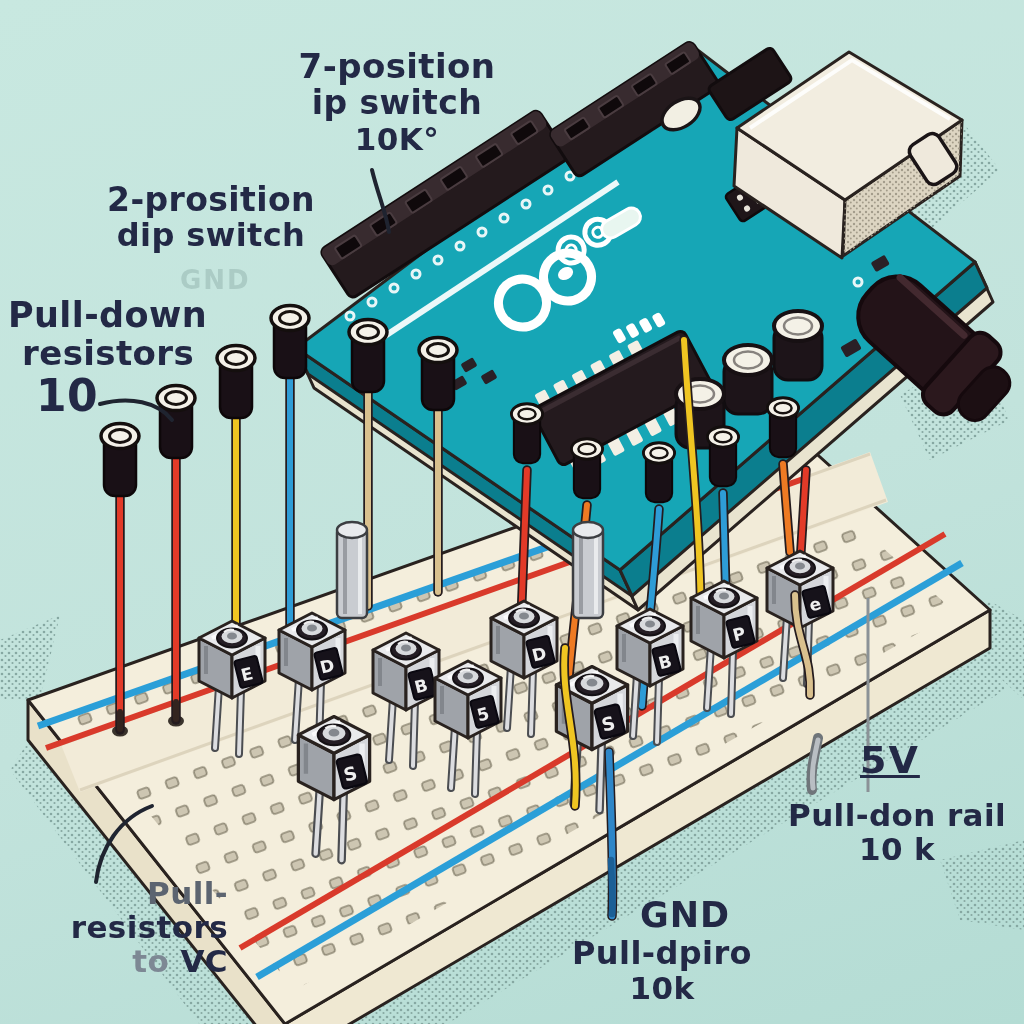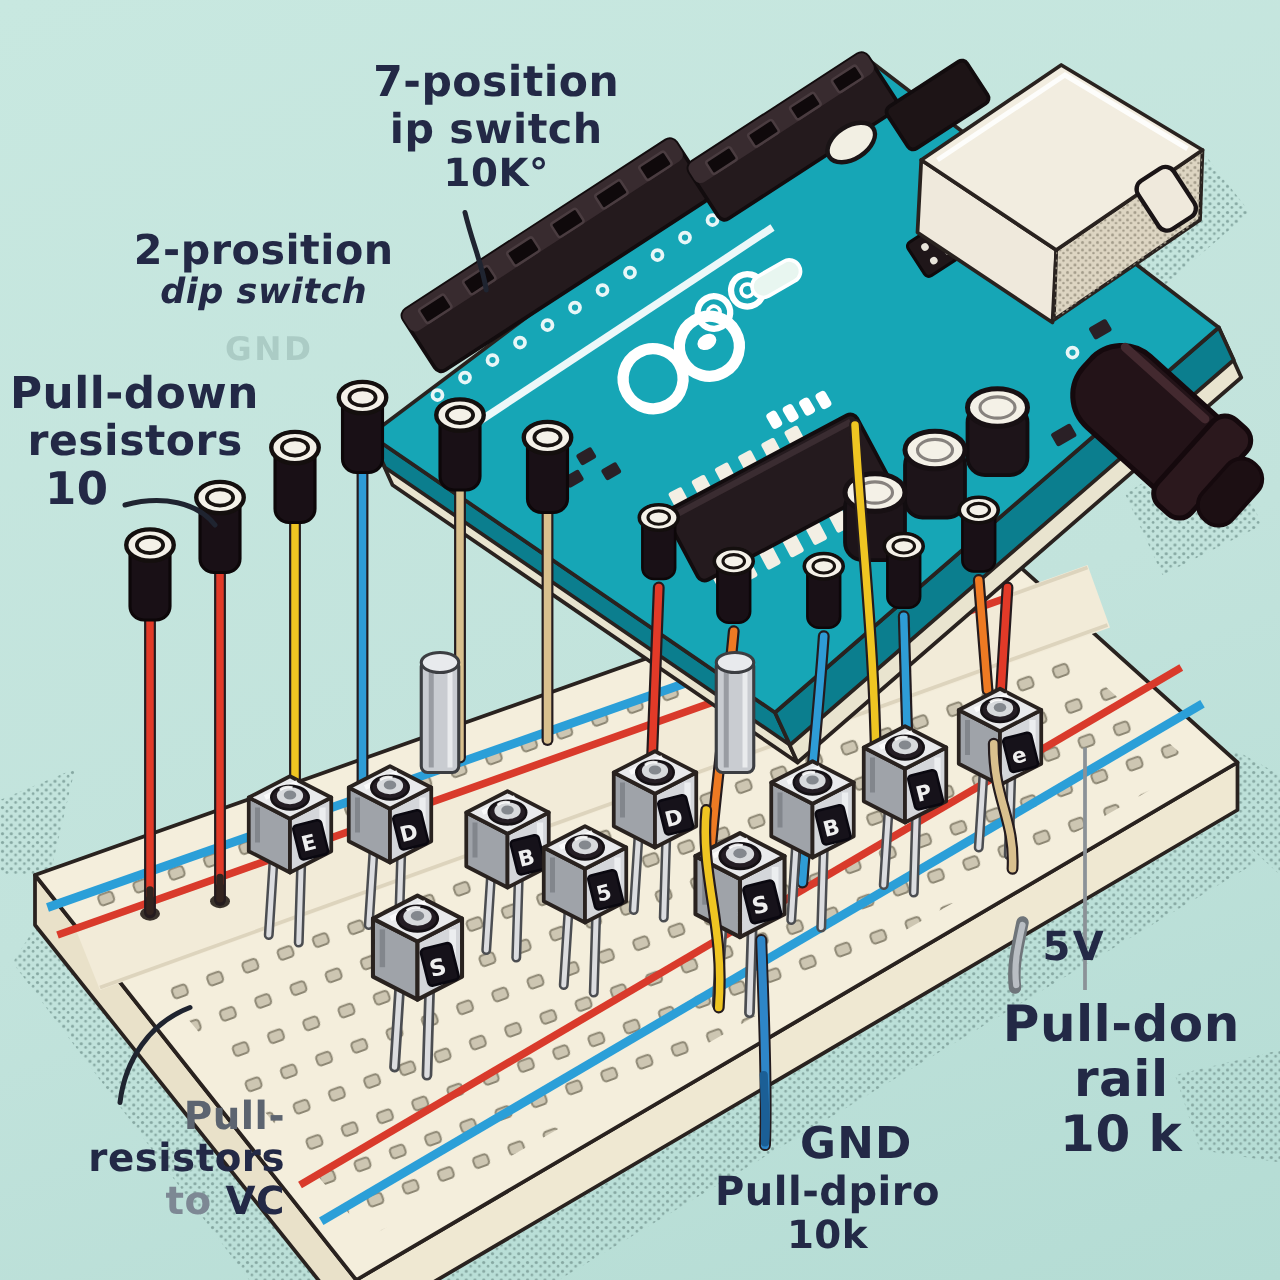--- a/index.html
+++ b/index.html
@@ -365,44 +365,44 @@
 </svg>
 
 <div class="lbl" style="left:292px;top:48px;width:210px;text-align:center;font-size:34px;">
   <span class="ln">7-position</span>
   <span class="ln" style="font-size:33px;">ip switch</span>
   <span class="ln" style="font-size:31px;">10K°</span>
 </div>
 
 <div class="lbl" style="left:96px;top:182px;width:230px;text-align:center;font-size:33px;">
   <span class="ln">2-prosition</span>
-  <span class="ln" style="font-size:28px;font-style:italic;">dip switch</span>
+  <span class="ln" style="font-size:32px;">dip switch</span>
 </div>
 
 <div class="lbl ghost" style="left:180px;top:266px;font-size:26px;letter-spacing:2px;">
   <span class="ln">GND</span>
 </div>
 
 <div class="lbl" style="left:8px;top:296px;width:220px;text-align:left;font-size:35px;">
   <span class="ln">Pull-down</span>
   <span class="ln" style="font-size:34px;padding-left:14px;">resistors</span>
-  <span class="ln" style="font-size:36px;padding-left:28px;">10</span>
+  <span class="ln" style="font-size:44px;padding-left:28px;">10</span>
 </div>
 
 <div class="lbl" style="left:28px;top:876px;width:200px;text-align:right;font-size:31px;">
   <span class="ln" style="color:#5c6470;">Pull-</span>
   <span class="ln">resistors</span>
   <span class="ln"><span class="lt">to</span> <span>VC</span></span>
 </div>
 
-<div class="lbl" style="left:834px;top:740px;font-size:32px;letter-spacing:2px;">
+<div class="lbl" style="left:860px;top:740px;font-size:38px;letter-spacing:2px;text-decoration:underline;">
   <span class="ln">5V</span>
 </div>
 
-<div class="lbl" style="left:772px;top:798px;width:250px;text-align:center;font-size:40px;">
+<div class="lbl" style="left:772px;top:798px;width:250px;text-align:center;font-size:31px;">
   <span class="ln">Pull-don rail</span>
   <span class="ln">10 k</span>
 </div>
 
 <div class="lbl" style="left:640px;top:896px;font-size:35px;letter-spacing:1px;">
   <span class="ln">GND</span>
 </div>
 
 <div class="lbl" style="left:532px;top:936px;width:260px;text-align:center;font-size:32px;">
   <span class="ln">Pull-dpiro</span>

